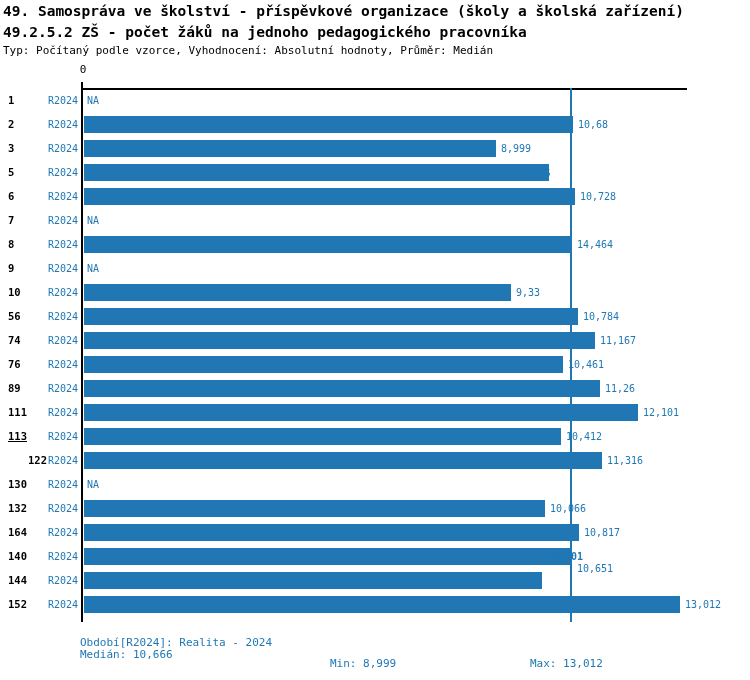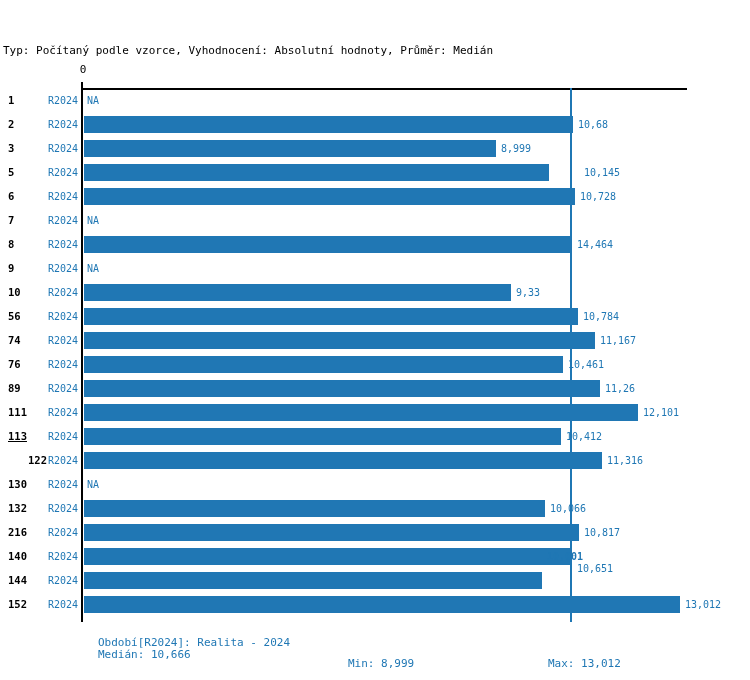--- a/index.html
+++ b/index.html
@@ -35,31 +35,33 @@
   }
   .row-period{
     position:absolute;left:38px;width:40px;text-align:right;
     font-size:10px;line-height:17px;white-space:nowrap;
   }
   .bar{position:absolute;left:84px;height:17px;}
   .val-label{
     position:absolute;font-size:10px;line-height:17px;white-space:nowrap;
   }
   .footer-text{
-    position:absolute;font-size:11px;white-space:nowrap;margin-left:18px;
+    position:absolute;font-size:11px;white-space:nowrap;
   }
   #footer-period{left:80px;top:636px;}
   #footer-median{left:80px;top:648px;}
   #footer-min{left:330px;top:657px;}
   #footer-max{left:530px;top:657px;}
 </style>
 </head>
 <body>
 
 <div id="screen">
+  <div id="title1" class="title">49. Samospráva ve školství - příspěvkové organizace (školy a školská zařízení)</div>
+  <div id="title2" class="title">49.2.5.2 ZŠ - počet žáků na jednoho pedagogického pracovníka</div>
   <div id="subtitle">Typ: Počítaný podle vzorce, Vyhodnocení: Absolutní hodnoty, Průměr: Medián</div>
 
   <div id="axis-zero-label">0</div>
   <div class="axis-h" style="left:81px;top:88px;width:606px;"></div>
   <div class="axis-v" style="left:81px;top:82px;height:12px;"></div>
   <div class="axis-v" style="left:81px;top:88px;height:534px;"></div>
   <div id="median-line" style="left: 570px; top: 88px; height: 534px; background: rgb(31, 119, 180);"></div>
 
   <div id="chart-rows">
       <div class="row-num" style="top: 92px;">1</div>
@@ -69,21 +71,21 @@
       <div class="row-period" style="top: 116px; color: rgb(31, 119, 180);">R2024</div>
       <div class="bar" style="top: 116px; width: 489px; background: rgb(32, 119, 180);"></div>
       <div class="val-label" style="top: 116px; left: 578px; color: rgb(31, 119, 180);">10,68</div>
       <div class="row-num" style="top: 140px;">3</div>
       <div class="row-period" style="top: 140px; color: rgb(31, 119, 180);">R2024</div>
       <div class="bar" style="top: 140px; width: 412px; background: rgb(32, 119, 180);"></div>
       <div class="val-label" style="top: 140px; left: 501px; color: rgb(31, 119, 180);">8,999</div>
       <div class="row-num" style="top: 164px;">5</div>
       <div class="row-period" style="top: 164px; color: rgb(31, 119, 180);">R2024</div>
       <div class="bar" style="top: 164px; width: 465px; background: rgb(32, 119, 180);"></div>
-      <div class="val-label" style="top: 164px; left: 584px; color: rgb(31, 119, 180);">10,145</div>
+      <div class="val-label" style="top: 164px; left: 523px; color: rgb(31, 119, 180); font-family: Liberation Serif, serif;">10,145</div>
       <div class="row-num" style="top: 188px;">6</div>
       <div class="row-period" style="top: 188px; color: rgb(31, 119, 180);">R2024</div>
       <div class="bar" style="top: 188px; width: 491px; background: rgb(32, 119, 180);"></div>
       <div class="val-label" style="top: 188px; left: 580px; color: rgb(31, 119, 180);">10,728</div>
       <div class="row-num" style="top: 212px;">7</div>
       <div class="row-period" style="top: 212px; color: rgb(31, 119, 180);">R2024</div>
       <div class="val-label" style="top: 212px; left: 87px; color: rgb(31, 119, 180);">NA</div>
       <div class="row-num" style="top: 236px;">8</div>
       <div class="row-period" style="top: 236px; color: rgb(31, 119, 180);">R2024</div>
       <div class="bar" style="top: 236px; width: 488px; background: rgb(32, 119, 180);"></div>
@@ -123,21 +125,21 @@
       <div class="row-period" style="top: 452px; color: rgb(31, 119, 180);">R2024</div>
       <div class="bar" style="top: 452px; width: 518px; background: rgb(32, 119, 180);"></div>
       <div class="val-label" style="top: 452px; left: 607px; color: rgb(31, 119, 180);">11,316</div>
       <div class="row-num" style="top: 476px;">130</div>
       <div class="row-period" style="top: 476px; color: rgb(31, 119, 180);">R2024</div>
       <div class="val-label" style="top: 476px; left: 87px; color: rgb(31, 119, 180);">NA</div>
       <div class="row-num" style="top: 500px;">132</div>
       <div class="row-period" style="top: 500px; color: rgb(31, 119, 180);">R2024</div>
       <div class="bar" style="top: 500px; width: 461px; background: rgb(32, 119, 180);"></div>
       <div class="val-label" style="top: 500px; left: 550px; color: rgb(31, 119, 180);">10,066</div>
-      <div class="row-num" style="top: 524px;">216</div>
+      <div class="row-num" style="top: 524px;">164</div>
       <div class="row-period" style="top: 524px; color: rgb(31, 119, 180);">R2024</div>
       <div class="bar" style="top: 524px; width: 495px; background: rgb(32, 119, 180);"></div>
       <div class="val-label" style="top: 524px; left: 584px; color: rgb(31, 119, 180);">10,817</div>
       <div class="row-num" style="top: 548px;">140</div>
       <div class="row-period" style="top: 548px; color: rgb(31, 119, 180);">R2024</div>
       <div class="bar" style="top: 548px; width: 488px; background: rgb(32, 119, 180);"></div>
       <div class="val-label" style="top: 560px; left: 577px; color: rgb(31, 119, 180);">10,651</div>
       <div class="row-num" style="top: 572px;">144</div>
       <div class="row-period" style="top: 572px; color: rgb(31, 119, 180);">R2024</div>
       <div class="bar" style="top: 572px; width: 458px; background: rgb(32, 119, 180);"></div>

